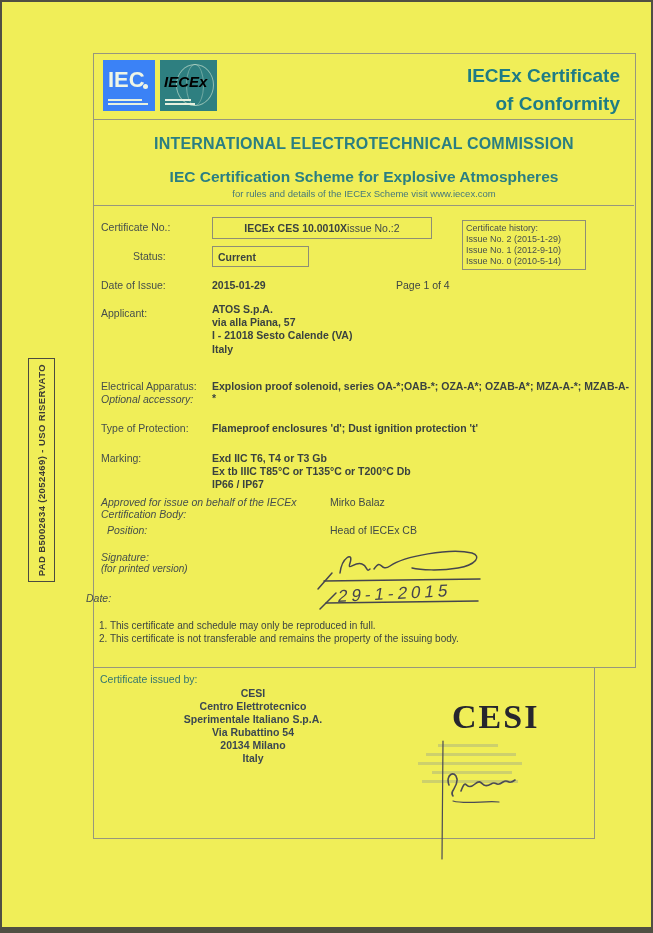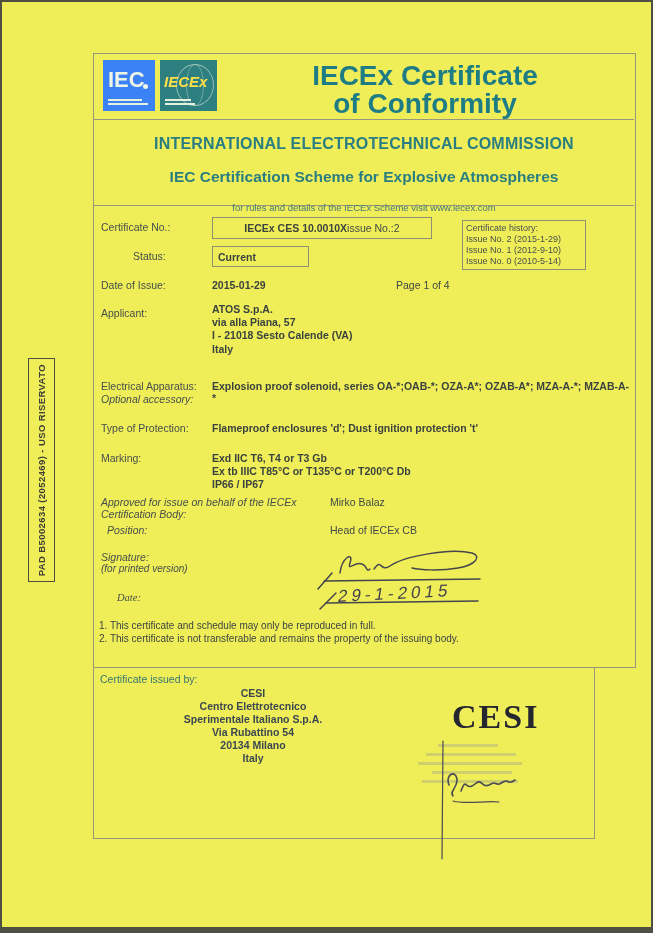--- a/index.html
+++ b/index.html
@@ -22,28 +22,28 @@
   
   .iec-logo{left:103px;top:60px;width:52px;height:51px;background:#3b82f6;}
   .iec-text{position:absolute;left:5px;top:7px;font-size:22px;font-weight:bold;color:#eef5e6;letter-spacing:0px;}
   .iec-dot{position:absolute;left:40px;top:24px;width:5px;height:5px;border-radius:50%;background:#eef5e6;}
   .iec-bar{position:absolute;left:5px;height:2px;background:#e6f0de;}
   .iecex-logo{left:160px;top:60px;width:57px;height:51px;background:#2e7f80;}
   .iecex-globe{position:absolute;right:3px;top:4px;width:36px;height:40px;border-radius:50%;
     border:1px solid rgba(225,242,220,.55);}
   .iecex-globe2{position:absolute;right:13px;top:4px;width:16px;height:40px;border-radius:50%;
     border:1px solid rgba(225,242,220,.35);}
-  .iecex-text{position:absolute;left:4px;top:13px;font-size:15px;font-style:italic;font-weight:bold;color:#fde047;}
-  .cert-title{left:230px;top:62px;width:390px;text-align:center;color:#1e7c85;font-weight:bold;
-    font-size:28px;line-height:28px;}
+  .iecex-text{position:absolute;left:4px;top:13px;font-size:15px;font-style:italic;font-weight:bold;color:#000000;}
+  .cert-title{left:230px;top:62px;width:390px;text-align:right;color:#1e7c85;font-weight:bold;
+    font-size:19px;line-height:28px;}
   
   .comm{left:94px;top:135px;width:540px;text-align:center;color:#2a7e82;}
   .comm-1{font-size:16px;font-weight:bold;letter-spacing:.2px;}
   .comm-2{font-size:15.5px;font-weight:bold;margin-top:15px;}
-  .comm-3{font-size:9.5px;color:#45787a;margin-top:16px;}
+  .comm-3{font-size:9.5px;color:#45787a;margin-top:2px;}
   
   .lbl{font-size:10.5px;color:#454e4c;}
   .lbl.i{font-style:italic;}
   .val{font-size:10.5px;font-weight:bold;color:#3a4240;}
   .val.plain{font-weight:normal;color:#414a48;}
   .field-box{border:1px solid #8e8e75;box-sizing:border-box;display:flex;align-items:center;
     padding:0 5px;font-size:10.5px;color:#3a4240;}
   .cert-no-box{left:212px;top:217px;width:220px;height:22px;justify-content:center;}
   .status-box{left:212px;top:246px;width:97px;height:21px;}
   .history-box{left:462px;top:220px;width:124px;border:1px solid #8e8e75;box-sizing:border-box;
@@ -148,21 +148,21 @@
   <div class="abs lbl i" style="left:101px;top:496px;line-height:12px;">
     <div>Approved for issue on behalf of the IECEx</div>
     <div>Certification Body:</div>
   </div>
   <div class="abs val plain" style="left:330px;top:496px;">Mirko Balaz</div>
   <div class="abs lbl i" style="left:107px;top:524px;">Position:</div>
   <div class="abs val plain" style="left:330px;top:524px;">Head of IECEx CB</div>
 
   <div class="abs lbl i" style="left:101px;top:551px;">Signature:</div>
   <div class="abs lbl i" style="left:101px;top:563px;font-size:10px;">(for printed version)</div>
-  <div class="abs lbl i" style="left:117px;top:592px;font-family:Liberation Serif, serif;">Date:</div>
+  <div class="abs lbl i" style="left:86px;top:592px;">Date:</div>
 
   <svg class="abs ink" style="left:310px;top:545px;" width="185" height="65" viewBox="0 0 185 65">
     <g stroke="#45454e" stroke-width="1.5" fill="none" stroke-linecap="round">
       <path d="M30,28 C32,12 44,6 40,18 C37,27 45,16 52,19 C58,21 56,28 60,24"></path>
       <path d="M64,24 C72,12 70,28 80,21 C94,11 140,3 162,8 C172,11 166,20 148,23 C130,26 110,25 102,23"></path>
       <path d="M14,36 L170,34"></path>
       <path d="M8,44 L22,28"></path>
       <path d="M16,58 L168,56"></path>
       <path d="M10,64 L26,48"></path>
     </g>

